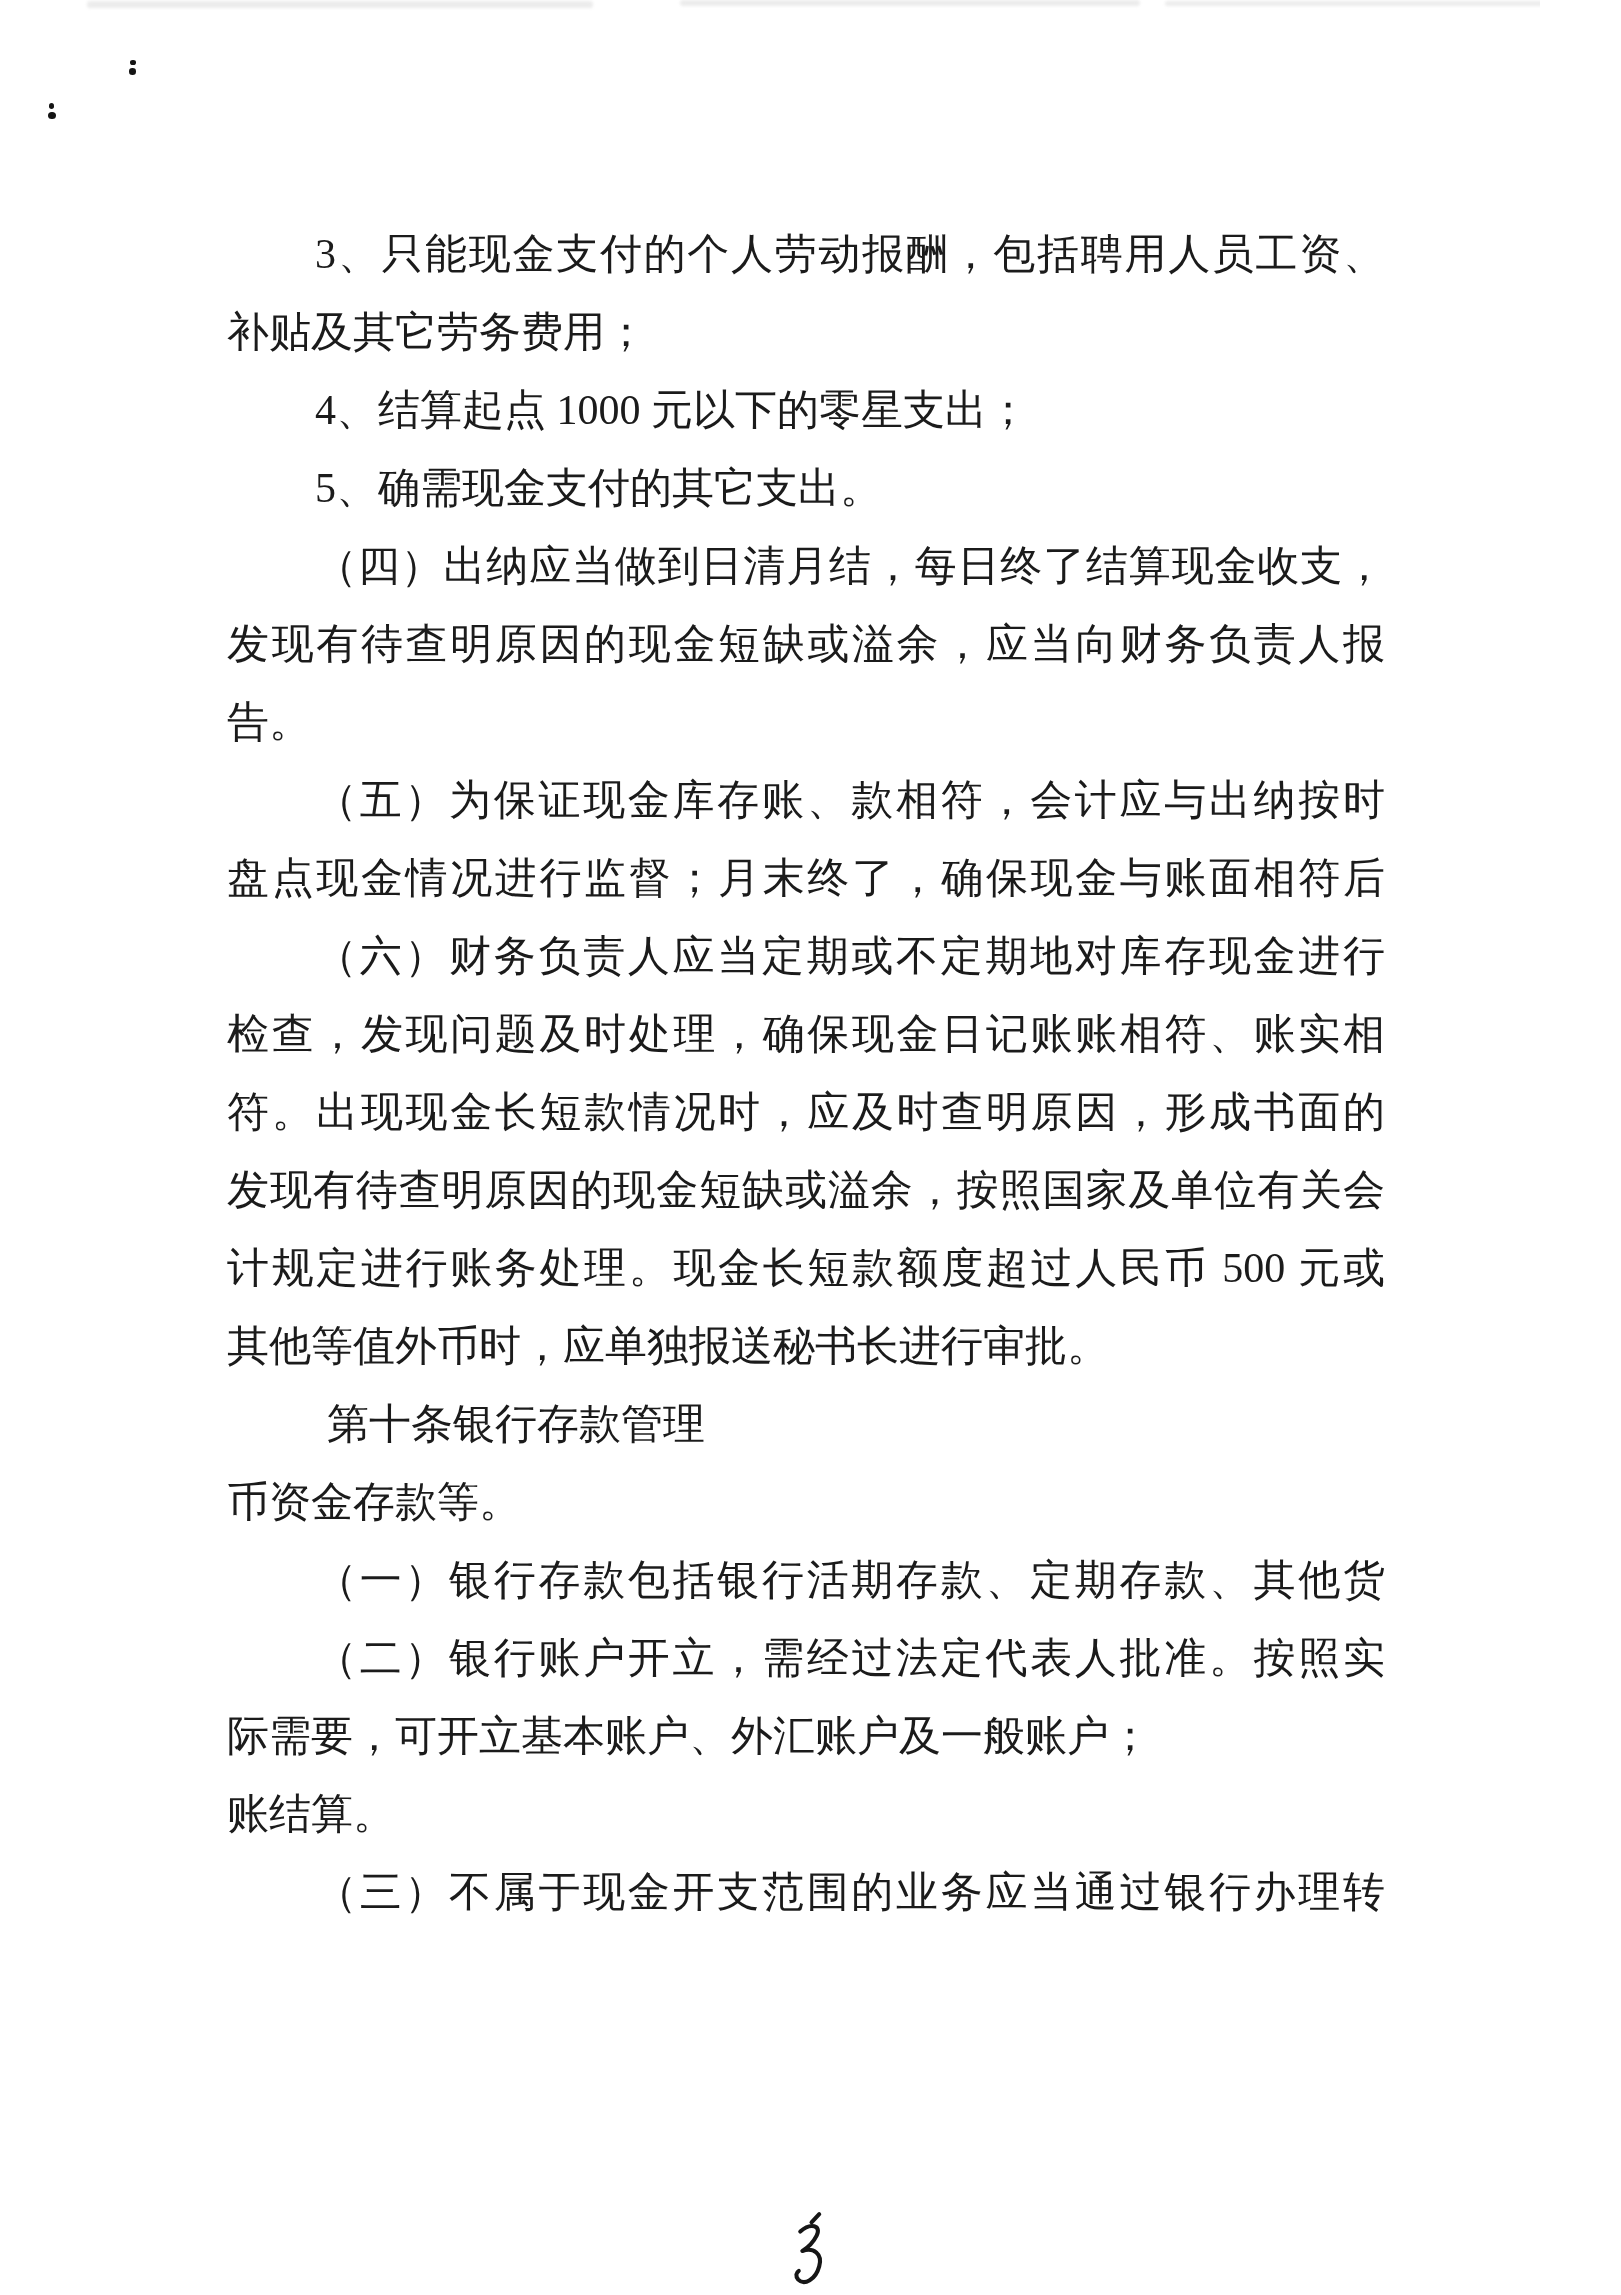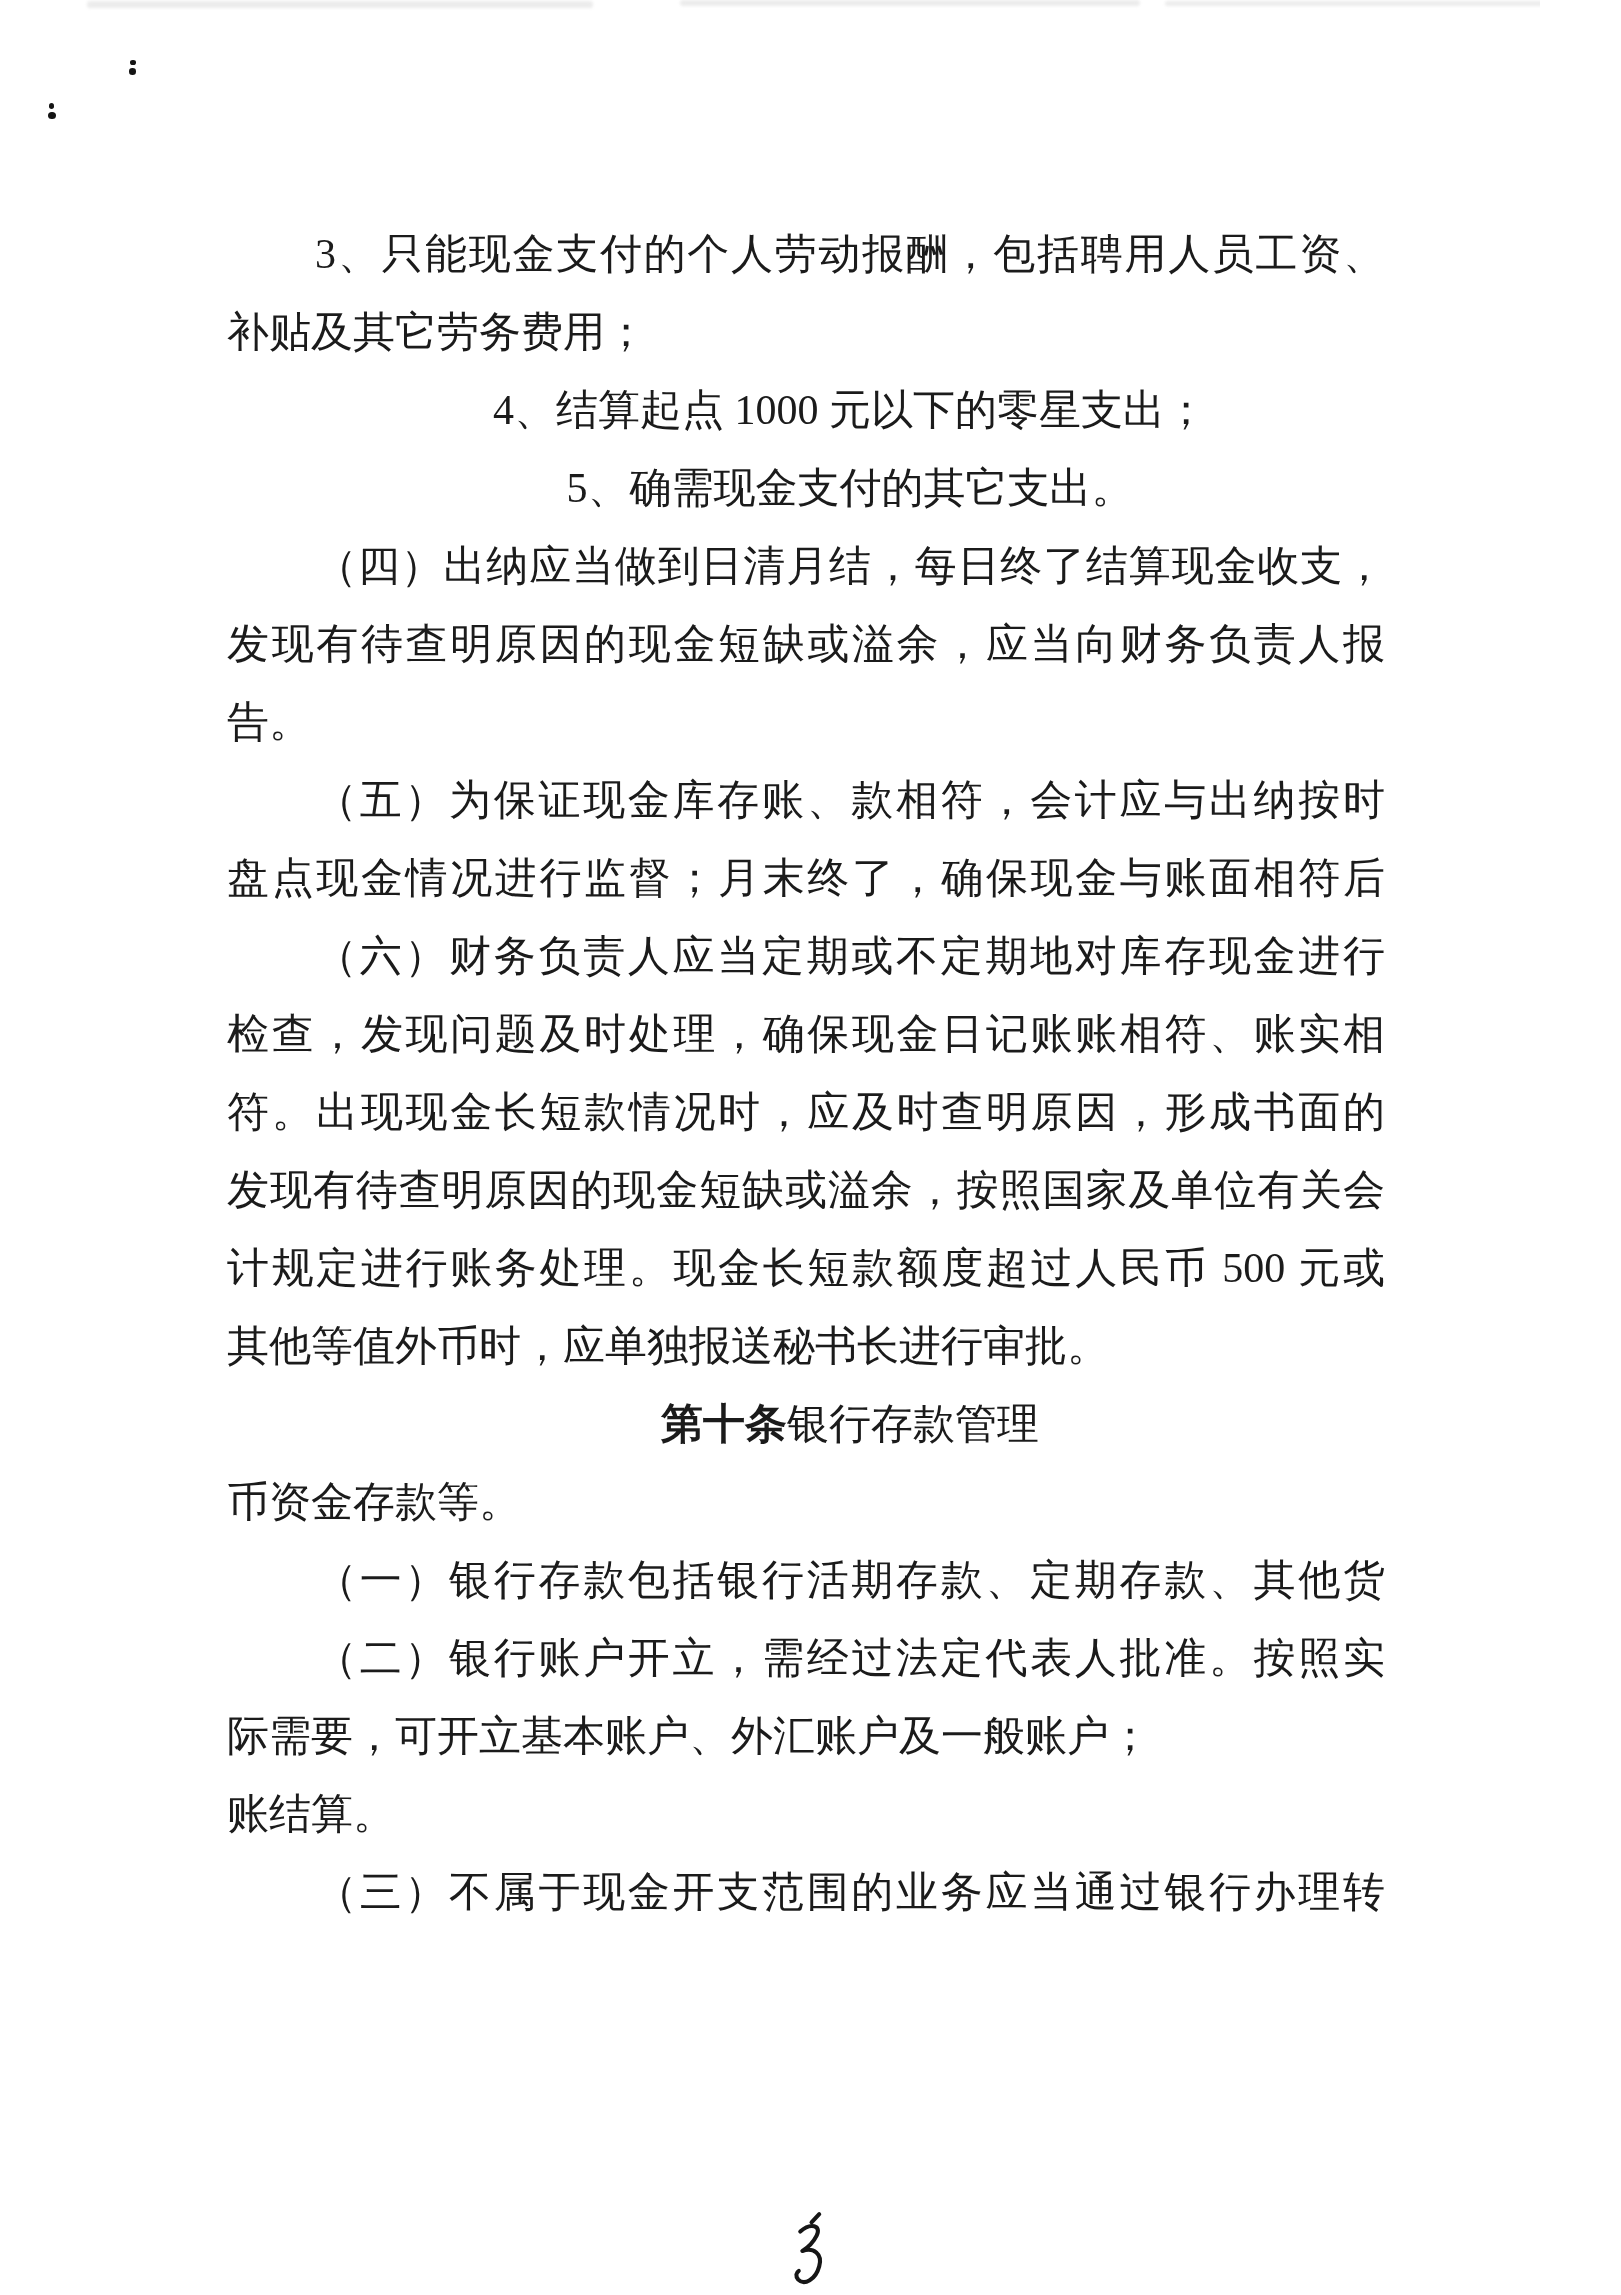--- a/index.html
+++ b/index.html
@@ -19,27 +19,27 @@
     width: 1158px;
   }
   .line {
     height: 78px;
     line-height: 78px;
     font-size: 42px;
     color: #1b1b1b;
     letter-spacing: 0;
     text-align: left;
   }
-  .line.ind { padding-left: 88px; text-align: center; }
+  .line.ind { padding-left: 88px; }
   .line.jst {
     text-align: justify;
     text-align-last: justify;
     text-justify: inter-character;
   }
-  .bold { font-weight: bold; }
+  .bold { font-weight: normal; margin-left: 12px; }
 
   
   .smudge {
     position: absolute;
     background: #ececec;
     filter: blur(1.5px);
     border-radius: 3.1px;
   }
 
   

